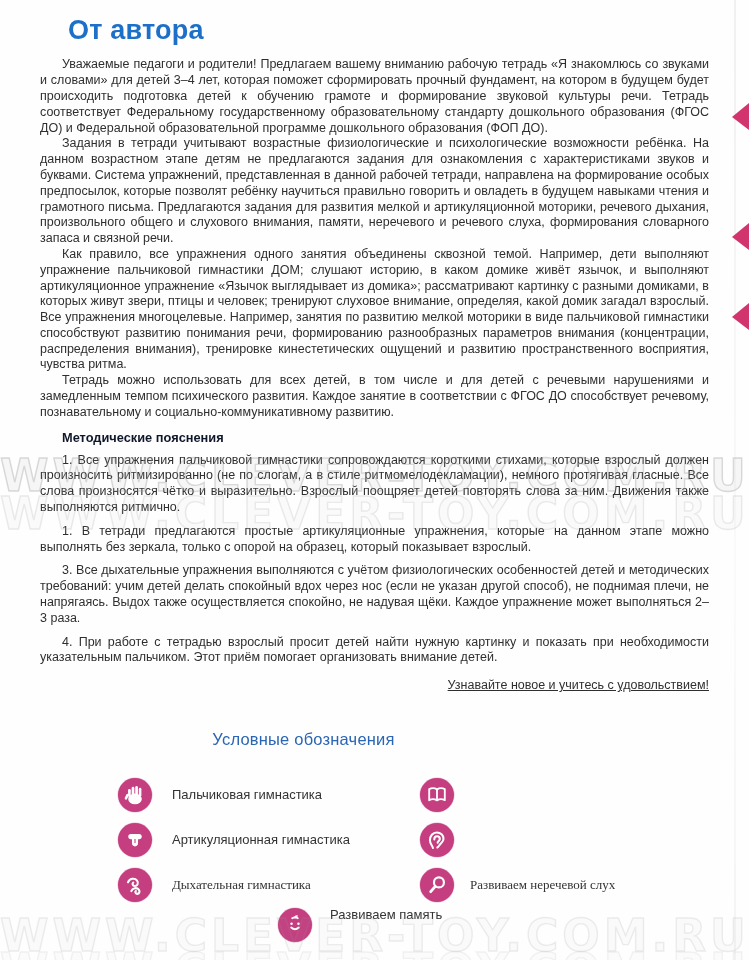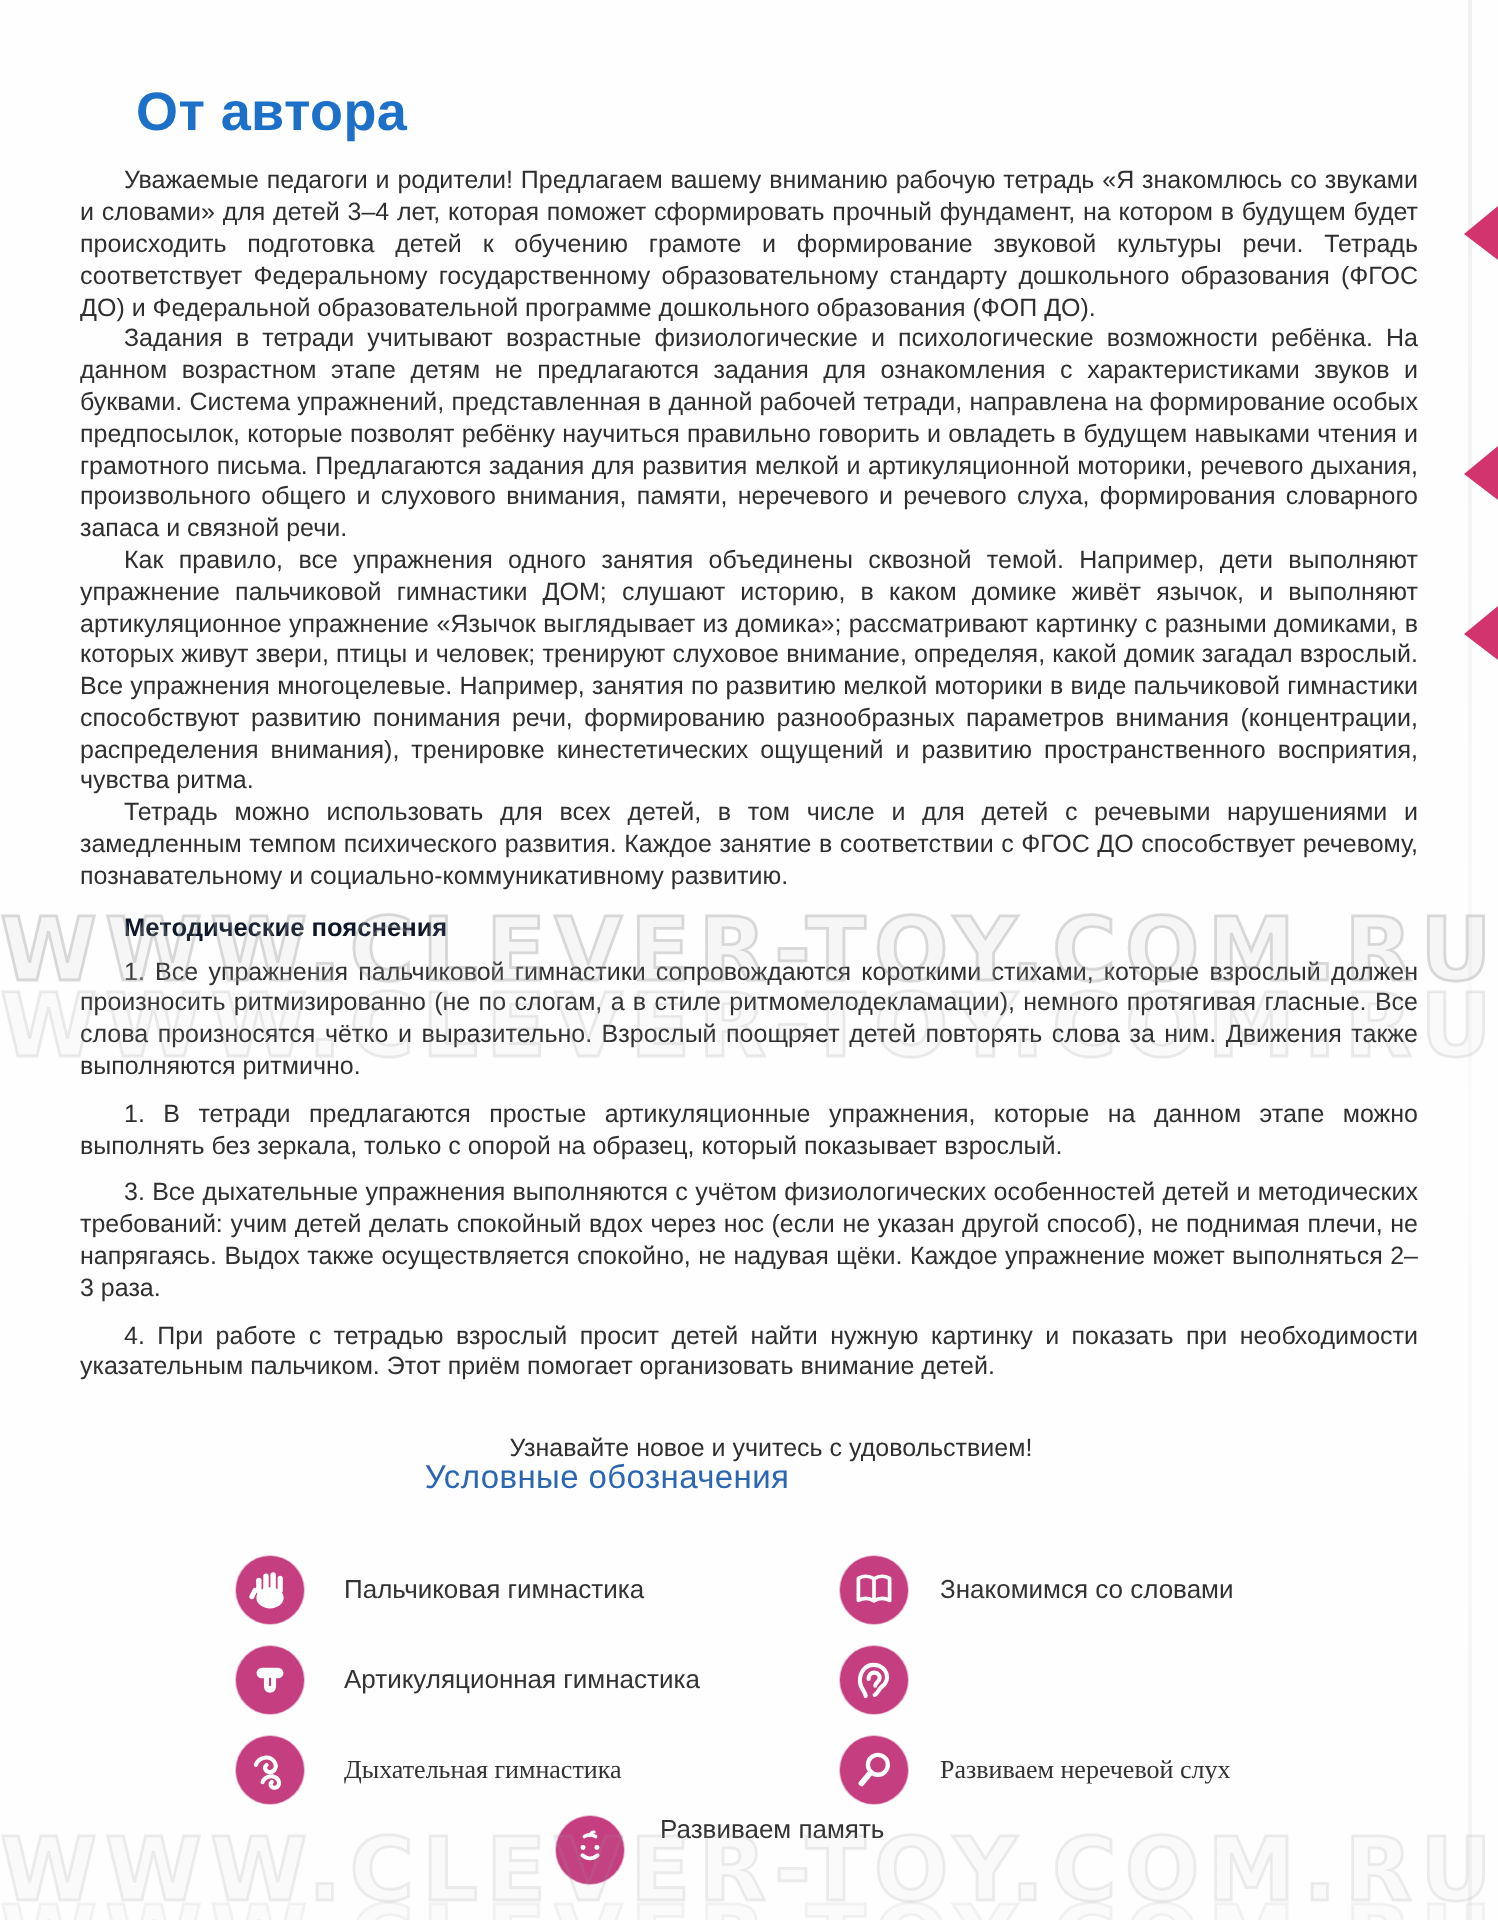--- a/index.html
+++ b/index.html
@@ -2,34 +2,34 @@
 <html lang="ru"><head>
 <meta charset="utf-8">
 <style>
   html,body{margin:0;padding:0;background:#ffffff;}
   .page{
     position:relative;width:749px;height:960px;background:#fefefe;overflow:hidden;
     font-family:"Liberation Sans","DejaVu Sans",sans-serif;color:#2f2f2f;
   }
   .scan-edge{position:absolute;top:0;bottom:0;right:13px;width:2px;
     background:linear-gradient(180deg,rgba(0,0,0,.055),rgba(0,0,0,.015) 60%,rgba(0,0,0,.04));}
-  .content{position:relative;z-index:2;padding:42px 40px 0 40px;}
+  .content{position:relative;z-index:2;padding:16px 40px 0 40px;}
   .title{
     margin:0 0 13px 28px;font-size:27px;line-height:1.05;font-weight:bold;
     color:#1d70c8;letter-spacing:.2px;
   }
   .body-text p{
     margin:0;font-size:12.5px;line-height:15.8px;text-align:justify;
     text-indent:22px;hyphens:auto;-webkit-hyphens:auto;
   }
   .method-heading{
     margin:9px 0 8px 22px;font-size:12.8px;font-weight:bold;color:#0f172a;
   }
   .body-text p.item{margin-top:8px;}
-  .body-text p.closing{margin-top:25px;text-align:center;}
+  .body-text p.closing{margin-top:12px;text-align:right;text-decoration:underline;}
   
   .legend{position:absolute;left:0;top:722px;width:607px;height:238px;z-index:2;}
   .legend-heading{
     position:absolute;left:0;top:8px;width:100%;margin:0;text-align:center;
     font-size:16.5px;font-weight:500;color:#2a66b4;letter-spacing:.2px;
   }
   .licon{
     position:absolute;width:34px;height:34px;border-radius:50%;
     background:#c43e80;display:flex;align-items:center;justify-content:center;
     box-shadow:0 0 0 .5px rgba(196,62,128,.35);
@@ -127,21 +127,20 @@
       </svg>
     </span>
     <span class="llabel c1l r3">Дыхательная гимнастика</span>
 
     <span class="licon c2i r1">
       <svg viewBox="0 0 24 24" fill="none" stroke="#fff" stroke-width="1.7" stroke-linejoin="round">
         <path d="M4.8 6.6c2.4-1.3 4.8-1.3 7.2.2 2.4-1.5 4.8-1.5 7.2-.2v10.2c-2.4-1.3-4.8-1.3-7.2.2-2.4-1.5-4.8-1.5-7.2-.2z"></path>
         <path d="M12 6.8v10.2"></path>
       </svg>
     </span>
-    <span class="llabel c2l r1">Знакомимся со словами</span>
 
     <span class="licon c2i r2">
       <svg viewBox="0 0 24 24" fill="none" stroke="#fff" stroke-width="1.9" stroke-linecap="round">
         <path d="M8.2 19.4c-.2-2.2-2.6-3.4-2.7-6.9C5.4 8.3 8.1 5 11.8 5c3.6 0 6.2 2.6 6.2 5.8 0 2.7-1.7 3.6-2.9 4.8-1 1-1.2 2.5-2.8 3.3"></path>
         <path d="M9.5 11.5c0-1.7 1.1-2.9 2.6-2.9 1.4 0 2.5 1 2.5 2.4 0 1.8-2 2-2 3.6"></path>
       </svg>
     </span>
 
     <span class="licon c2i r3">
       <svg viewBox="0 0 24 24" fill="none" stroke="#fff">

